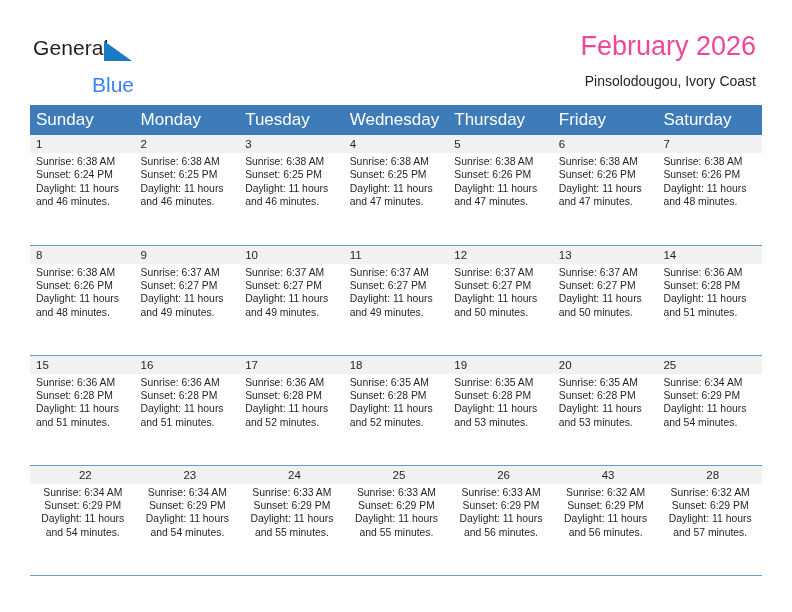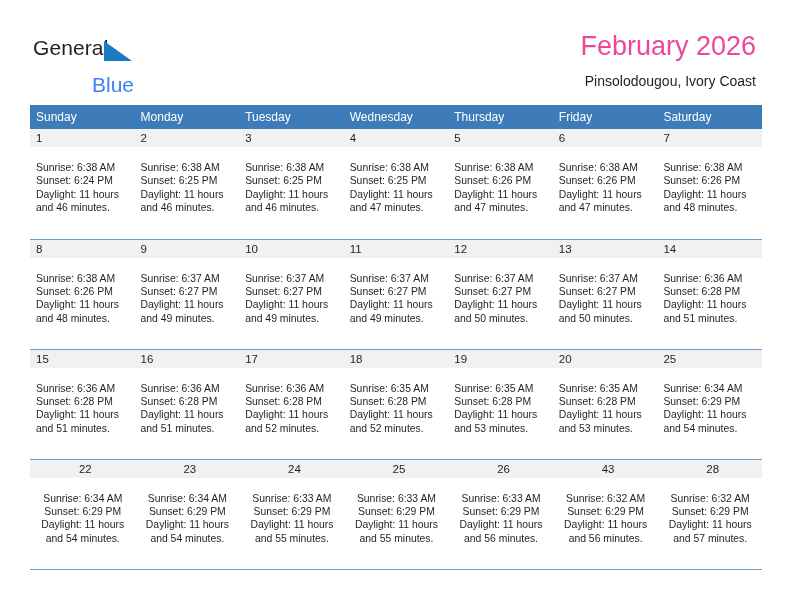--- a/index.html
+++ b/index.html
@@ -90,21 +90,21 @@
     top: 105px;
     width: 732px;
     border-collapse: collapse;
     table-layout: fixed;
   }
   .calendar col { width: 104.57px; }
 
   .dow-row th {
     background: #3d7cb8;
     color: #ffffff;
-    font-size: 12px;
+    font-size: 17px;
     font-weight: normal;
     text-align: left;
     padding: 5px 0 5px 6px;
     height: 20px;
     box-sizing: border-box;
     border: none;
   }
 
   .week-row td {
     vertical-align: top;
@@ -122,21 +122,21 @@
     display: block;
     background: #f1f1f1;
     font-size: 11.5px;
     color: #231f20;
     padding: 3px 0 3px 6px;
     height: 18px;
     box-sizing: border-box;
     line-height: 13px;
   }
   .info {
-    padding: 14px 5px 0 6px;
+    padding: 2px 5px 0 6px;
     font-size: 10.4px;
     line-height: 13.4px;
     color: #231f20;
   }
   .info div { white-space: nowrap; }
 </style>
 </head>
 <body>
 
 <div class="page">

